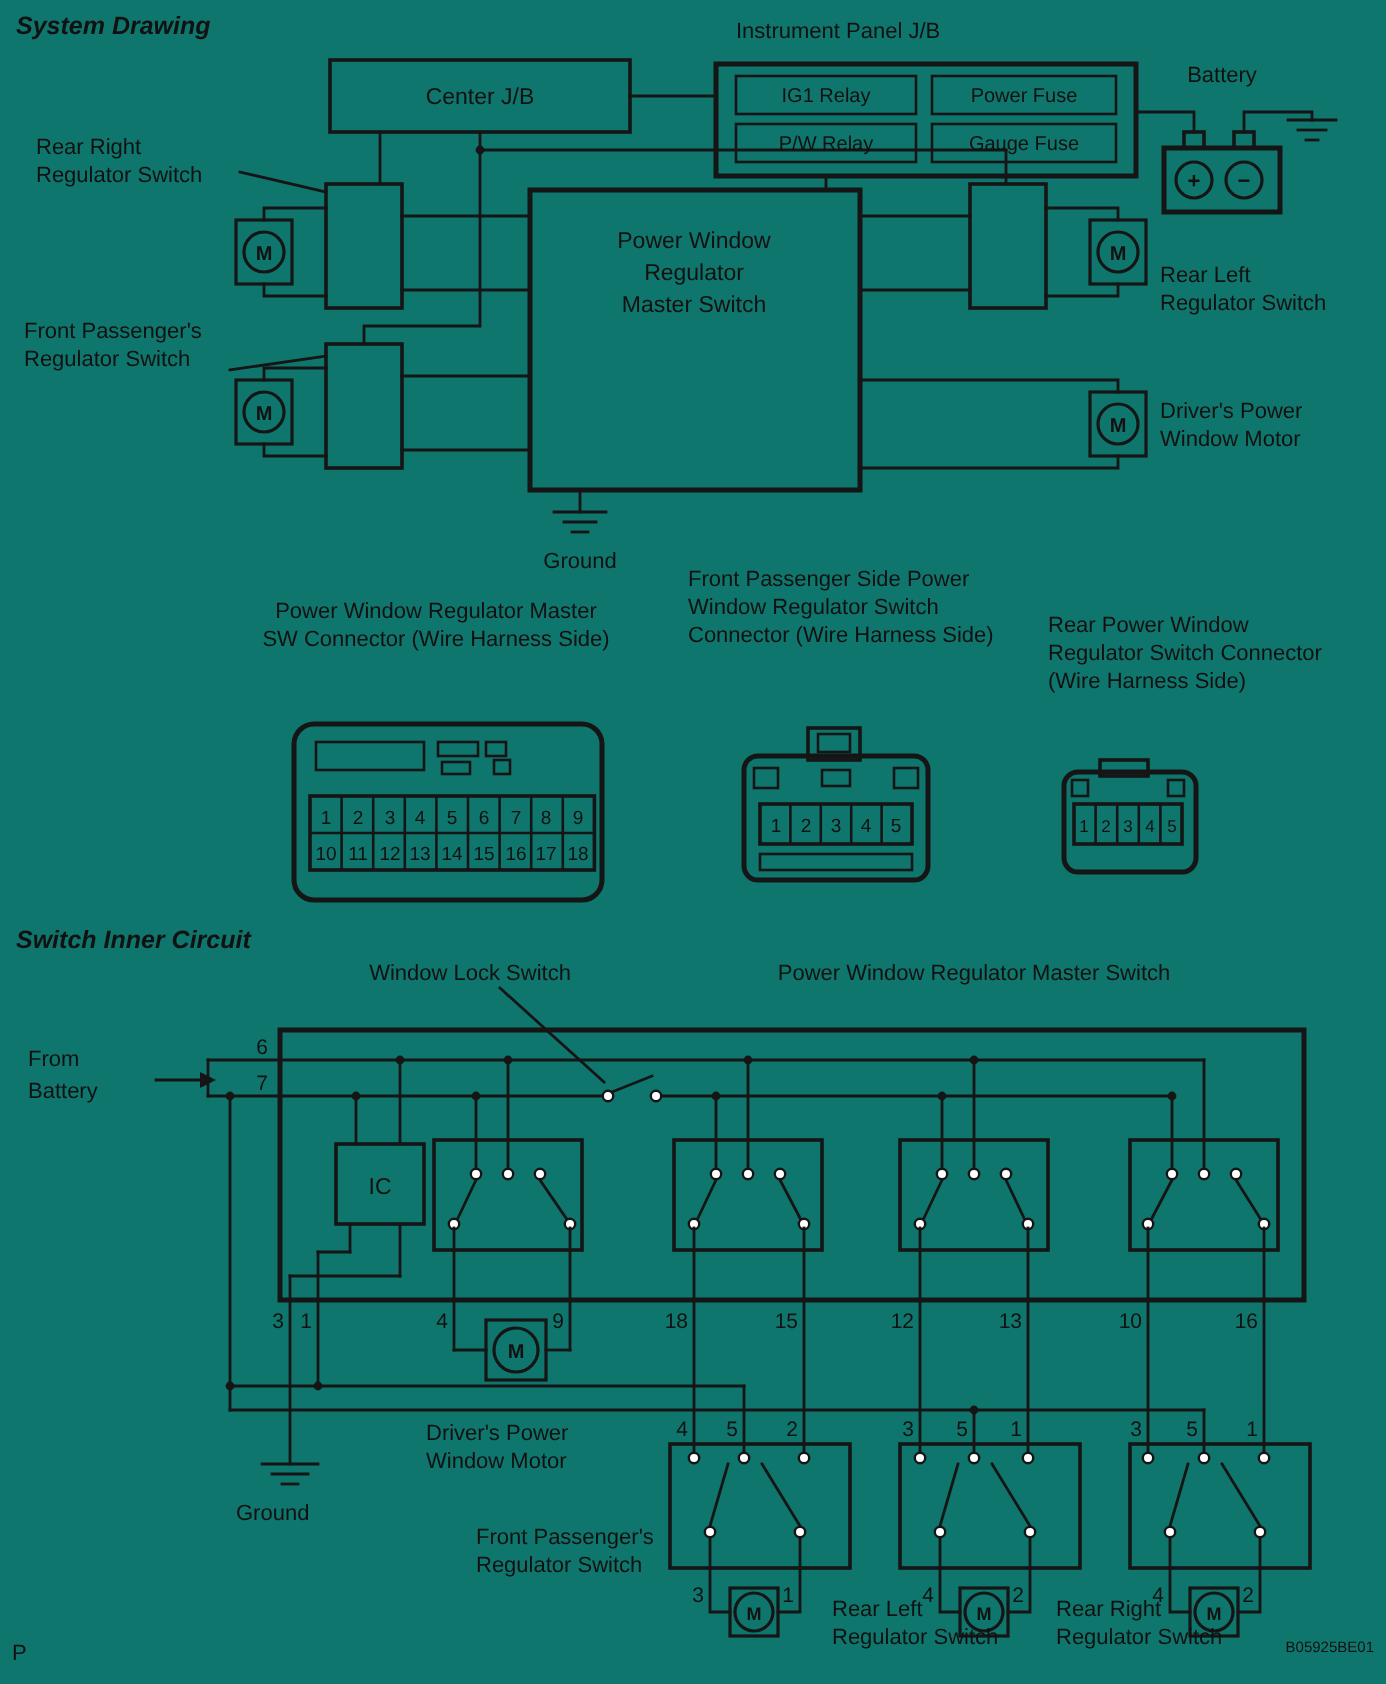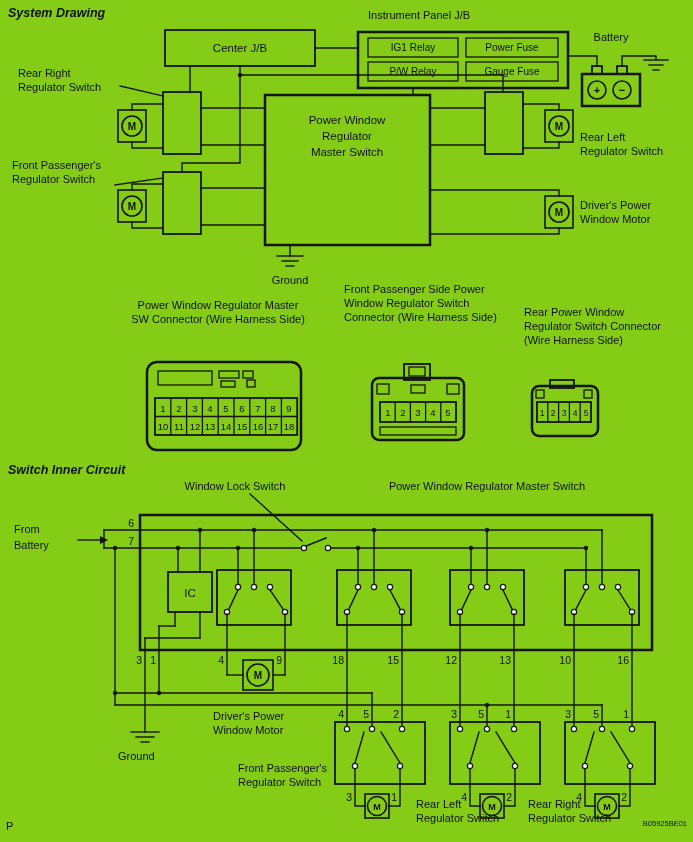--- a/index.html
+++ b/index.html
@@ -1,16 +1,16 @@
 <!DOCTYPE html>
 <html><head>
 <meta charset="utf-8">
 <style>
   html,body{margin:0;padding:0;background:#fff}
-  .page{width:693px;height:842px;background:#84cc16;position:relative;font-family:"Liberation Sans",sans-serif;overflow:hidden}
+  .page{width:693px;height:842px;background:#0f766e;position:relative;font-family:"Liberation Sans",sans-serif;overflow:hidden}
   svg{display:block}
   .w{stroke:#151515;stroke-width:1.4;fill:none;stroke-linecap:square}
   .b{stroke:#151515;stroke-width:1.8;fill:none}
   .b2{stroke:#151515;stroke-width:1.6;fill:none}
   .bb{stroke:#151515;stroke-width:2.5;fill:none}
   .bt{stroke:#151515;stroke-width:1.3;fill:none}
   text{fill:#111111;font-family:"Liberation Sans",sans-serif}
   .t{font-size:11px}
   .tc{font-size:11px;text-anchor:middle}
   .tc10{font-size:10px;text-anchor:middle}

